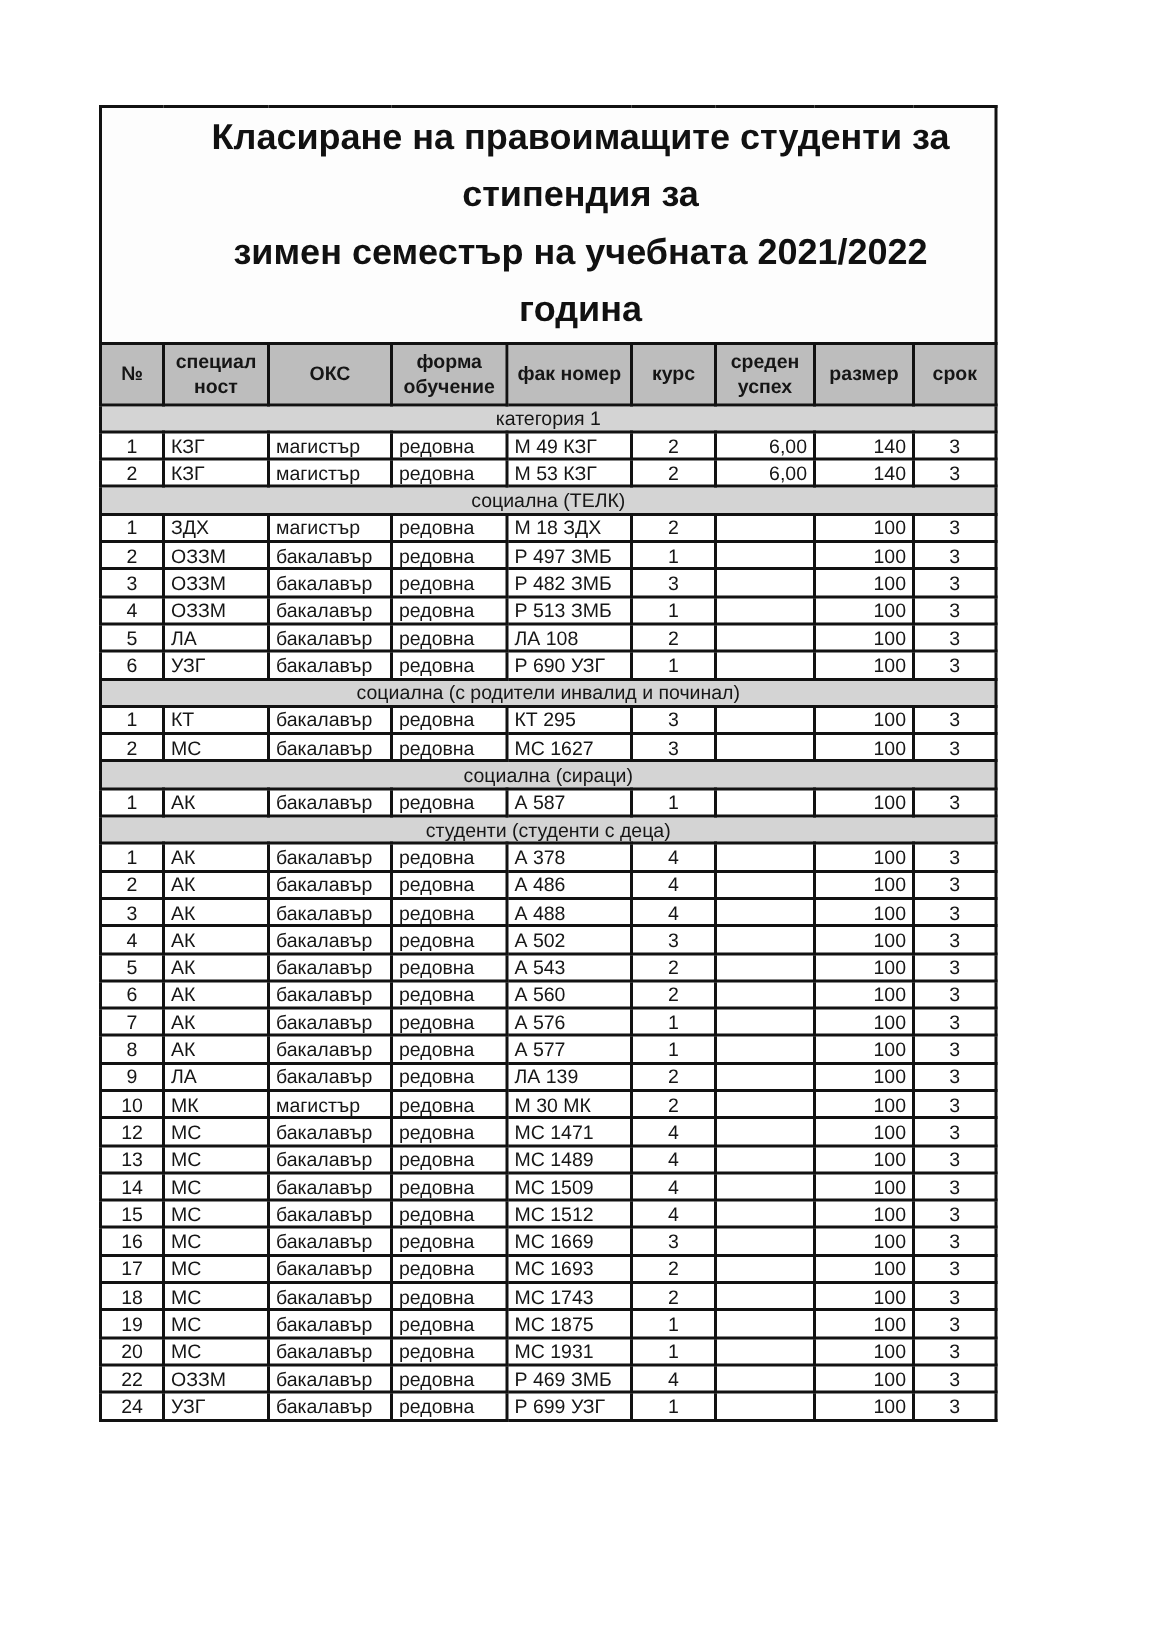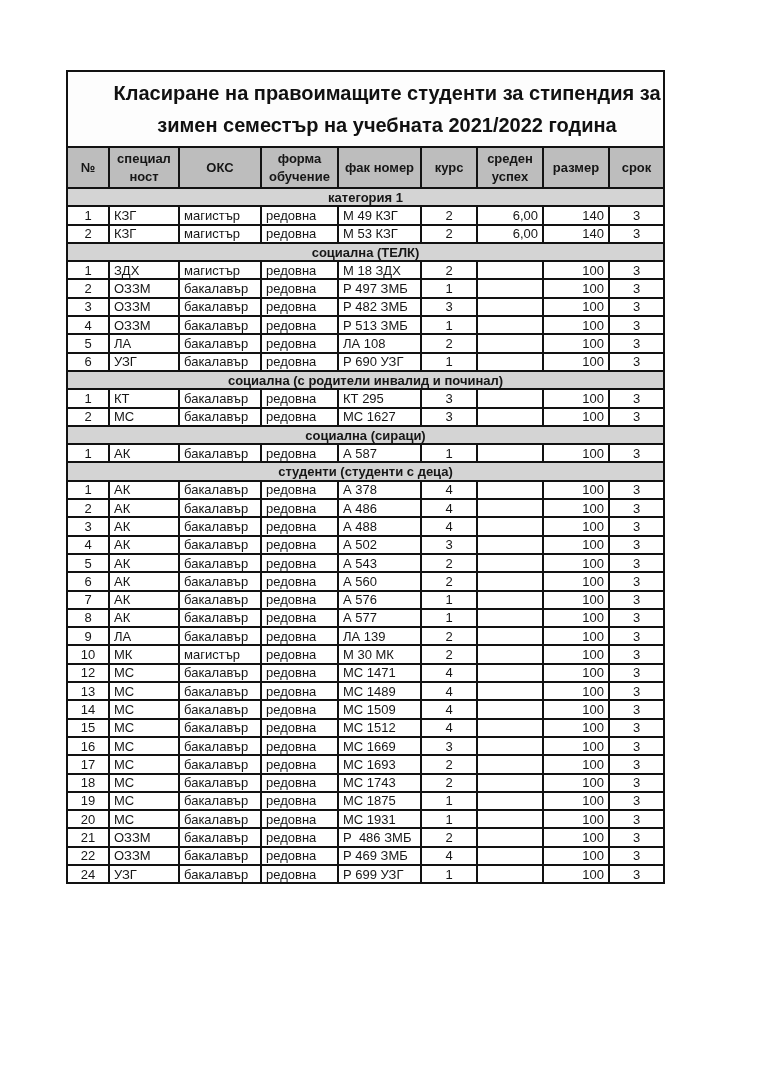--- a/index.html
+++ b/index.html
@@ -28,41 +28,41 @@
     border: 2px solid #121212;
     vertical-align: middle;
     overflow: hidden;
     box-sizing: border-box;
   }
   .title-cell {
     background: #fdfdfd;
     height: 76px;
     text-align: center;
     font-weight: bold;
-    font-size: 20px;
+    font-size: 24px;
     line-height: 1.6;
     white-space: pre-line;
     color: #111111;
     padding-left: 44px;
   }
   .header-cell {
     background: #bdbdbd;
     height: 41px;
     text-align: center;
     font-weight: bold;
     font-size: 13px;
     line-height: 1.35;
     white-space: pre-line;
     padding: 0 1px;
   }
   .section-cell {
     background: #d4d4d4;
     height: 18.3px;
     text-align: center;
-    font-weight: bold;
+    font-weight: normal;
     font-size: 13px;
     padding: 0 2px;
   }
   .data-cell {
     background: #ffffff;
     height: 18.3px;
     font-size: 13px;
     padding: 0 4px;
     white-space: pre;
   }
@@ -444,31 +444,20 @@
           <td class="data-cell al-l">МС</td>
           <td class="data-cell al-l">бакалавър</td>
           <td class="data-cell al-l">редовна</td>
           <td class="data-cell al-l">МС 1931</td>
           <td class="data-cell al-c">1</td>
           <td class="data-cell al-r"></td>
           <td class="data-cell al-r">100</td>
           <td class="data-cell al-c">3</td>
         </tr>
         <tr>
-          <td class="data-cell al-c">21</td>
-          <td class="data-cell al-l">ОЗЗМ</td>
-          <td class="data-cell al-l">бакалавър</td>
-          <td class="data-cell al-l">редовна</td>
-          <td class="data-cell al-l">Р  486 ЗМБ</td>
-          <td class="data-cell al-c">2</td>
-          <td class="data-cell al-r"></td>
-          <td class="data-cell al-r">100</td>
-          <td class="data-cell al-c">3</td>
-        </tr>
-        <tr>
           <td class="data-cell al-c">22</td>
           <td class="data-cell al-l">ОЗЗМ</td>
           <td class="data-cell al-l">бакалавър</td>
           <td class="data-cell al-l">редовна</td>
           <td class="data-cell al-l">Р 469 ЗМБ</td>
           <td class="data-cell al-c">4</td>
           <td class="data-cell al-r"></td>
           <td class="data-cell al-r">100</td>
           <td class="data-cell al-c">3</td>
         </tr>

